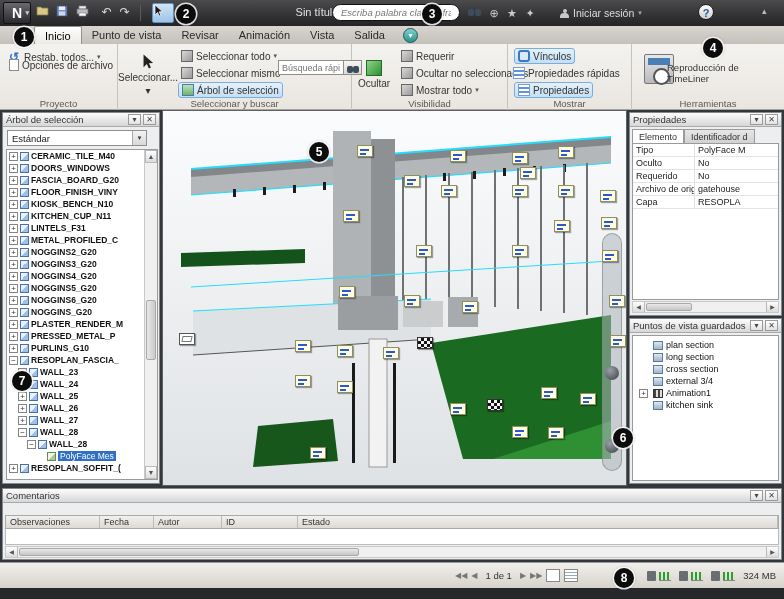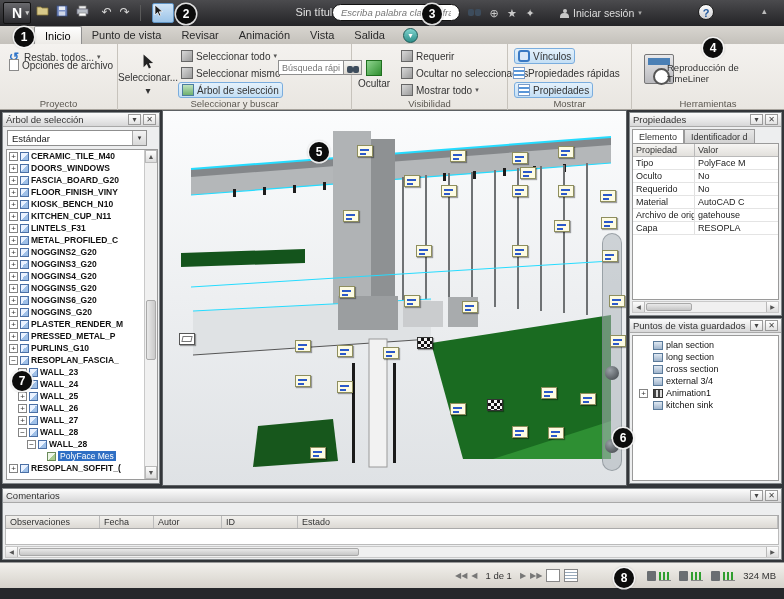--- a/index.html
+++ b/index.html
@@ -595,39 +595,31 @@
       <span>Propiedades</span>
       <span class="sp"></span>
       <span class="ph-btn">▾</span>
       <span class="ph-btn">✕</span>
     </div>
     <div class="ptabs" id="ptabs">
         <div class="ptab active">Elemento</div>
         <div class="ptab">Identificador d</div>
       </div>
     <div class="pgrid" id="pgrid">
-        <div class="prow hdr">
-          <div class="pcell k">Propiedad</div>
-          <div class="pcell v">Valor</div>
-        </div>
         <div class="prow">
           <div class="pcell k">Tipo</div>
           <div class="pcell v">PolyFace M</div>
         </div>
         <div class="prow">
           <div class="pcell k">Oculto</div>
           <div class="pcell v">No</div>
         </div>
         <div class="prow">
           <div class="pcell k">Requerido</div>
           <div class="pcell v">No</div>
-        </div>
-        <div class="prow">
-          <div class="pcell k">Material</div>
-          <div class="pcell v">AutoCAD C</div>
         </div>
         <div class="prow">
           <div class="pcell k">Archivo de origen</div>
           <div class="pcell v">gatehouse</div>
         </div>
         <div class="prow">
           <div class="pcell k">Capa</div>
           <div class="pcell v">RESOPLA</div>
         </div>
       </div>

